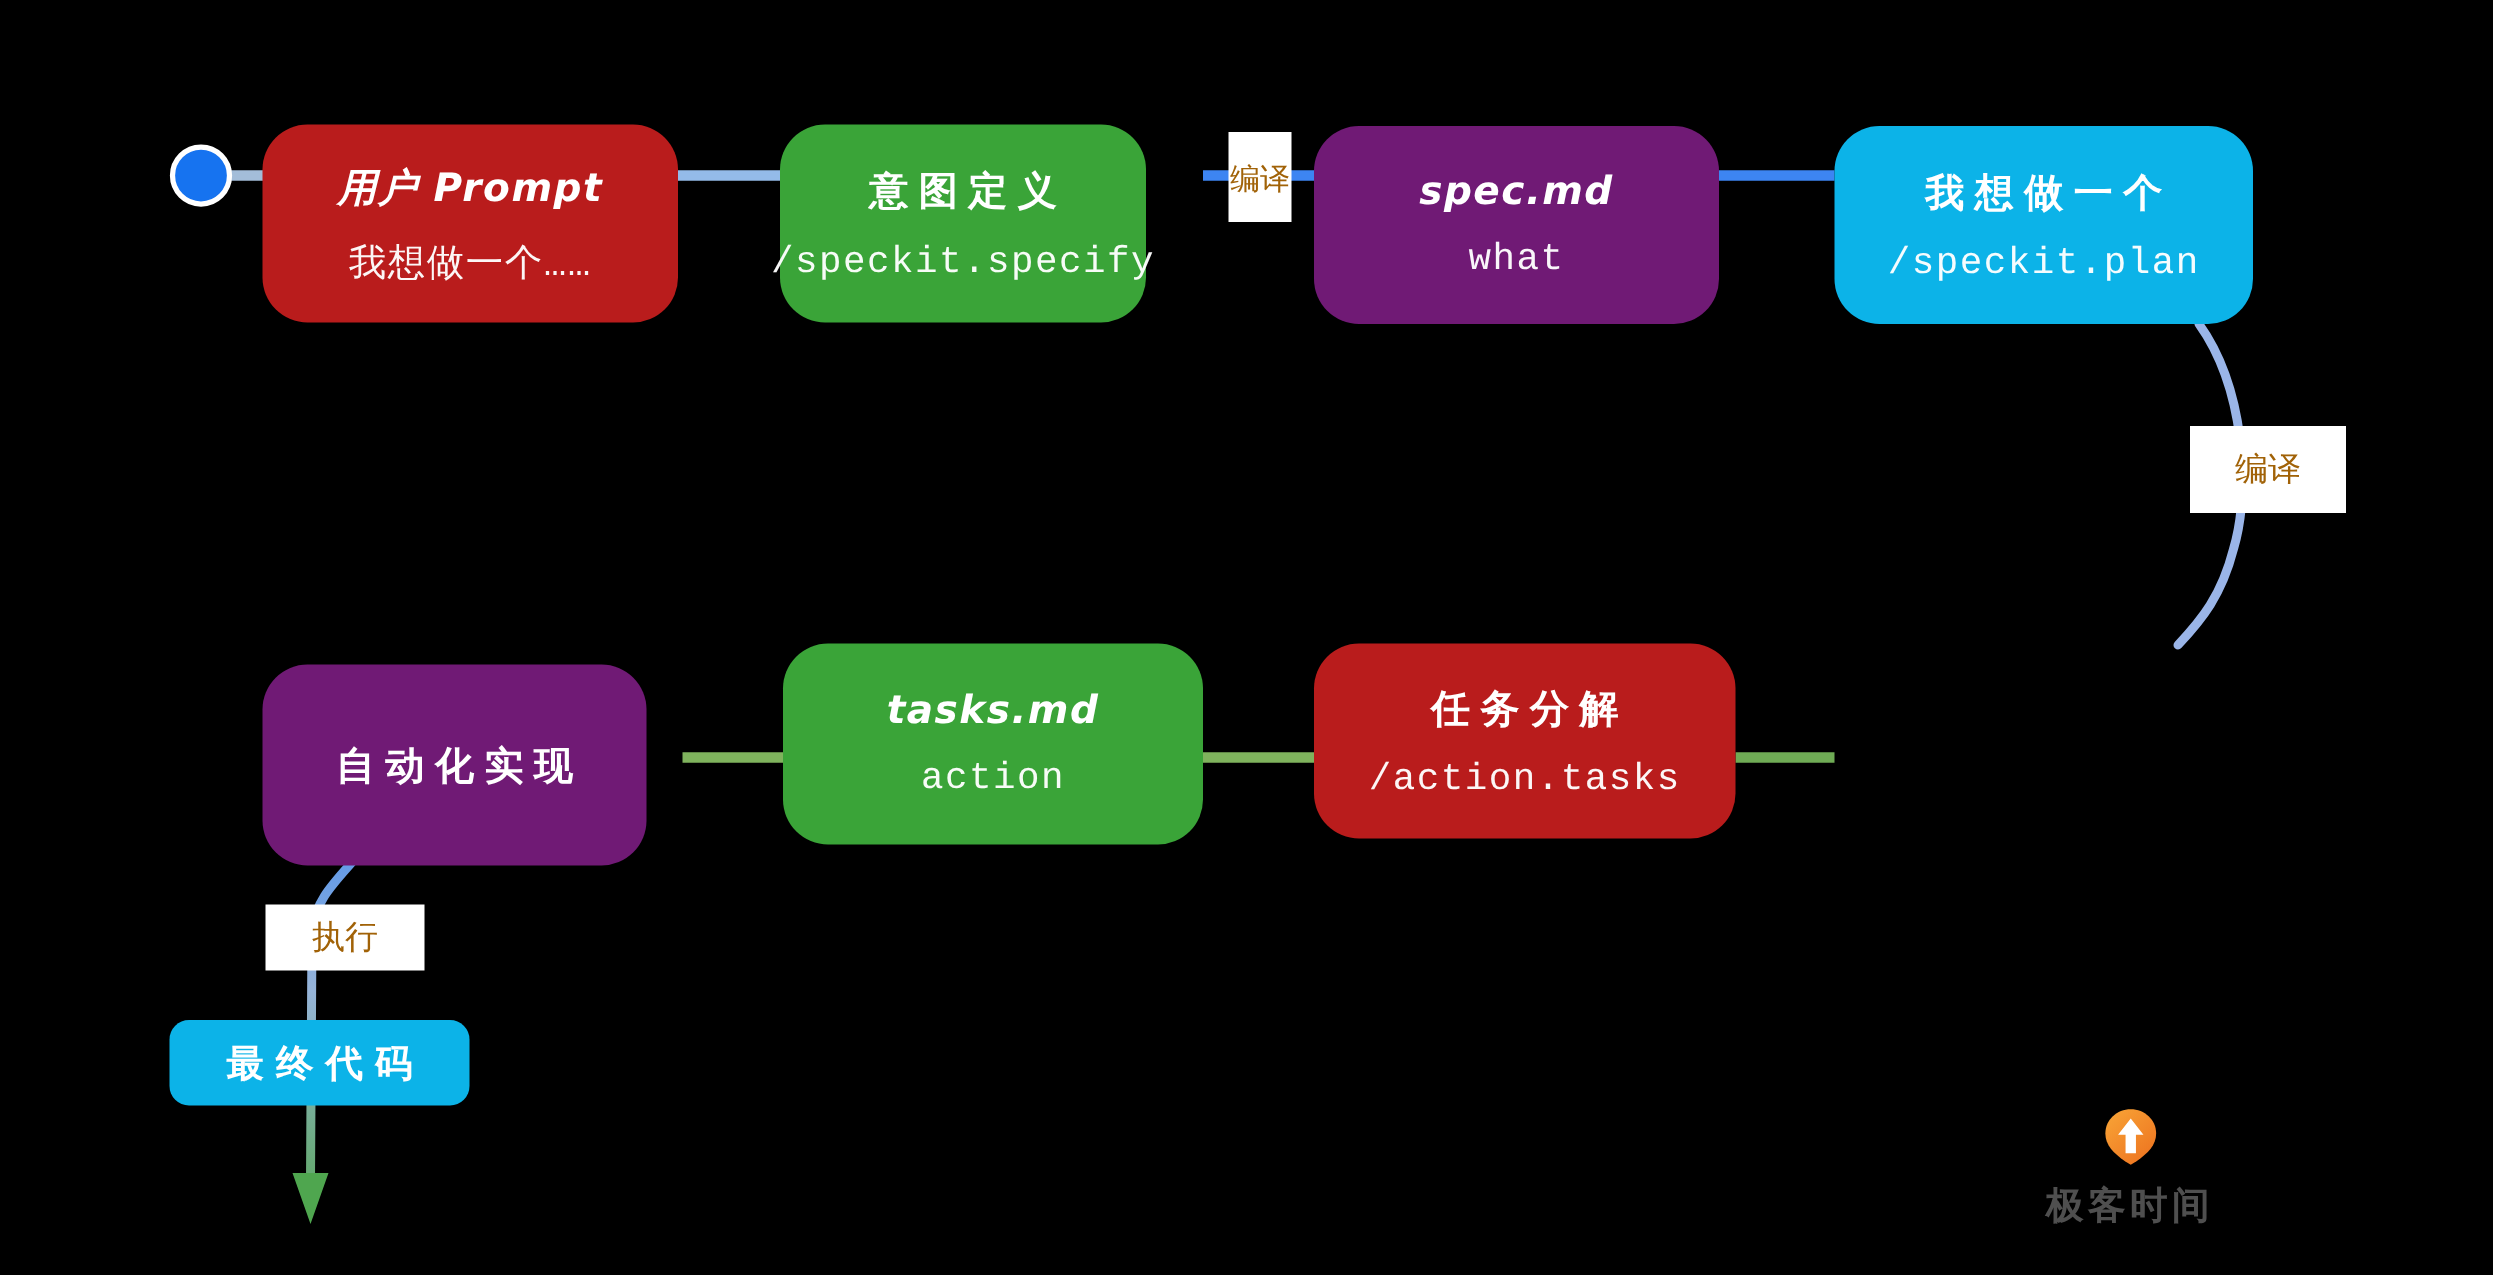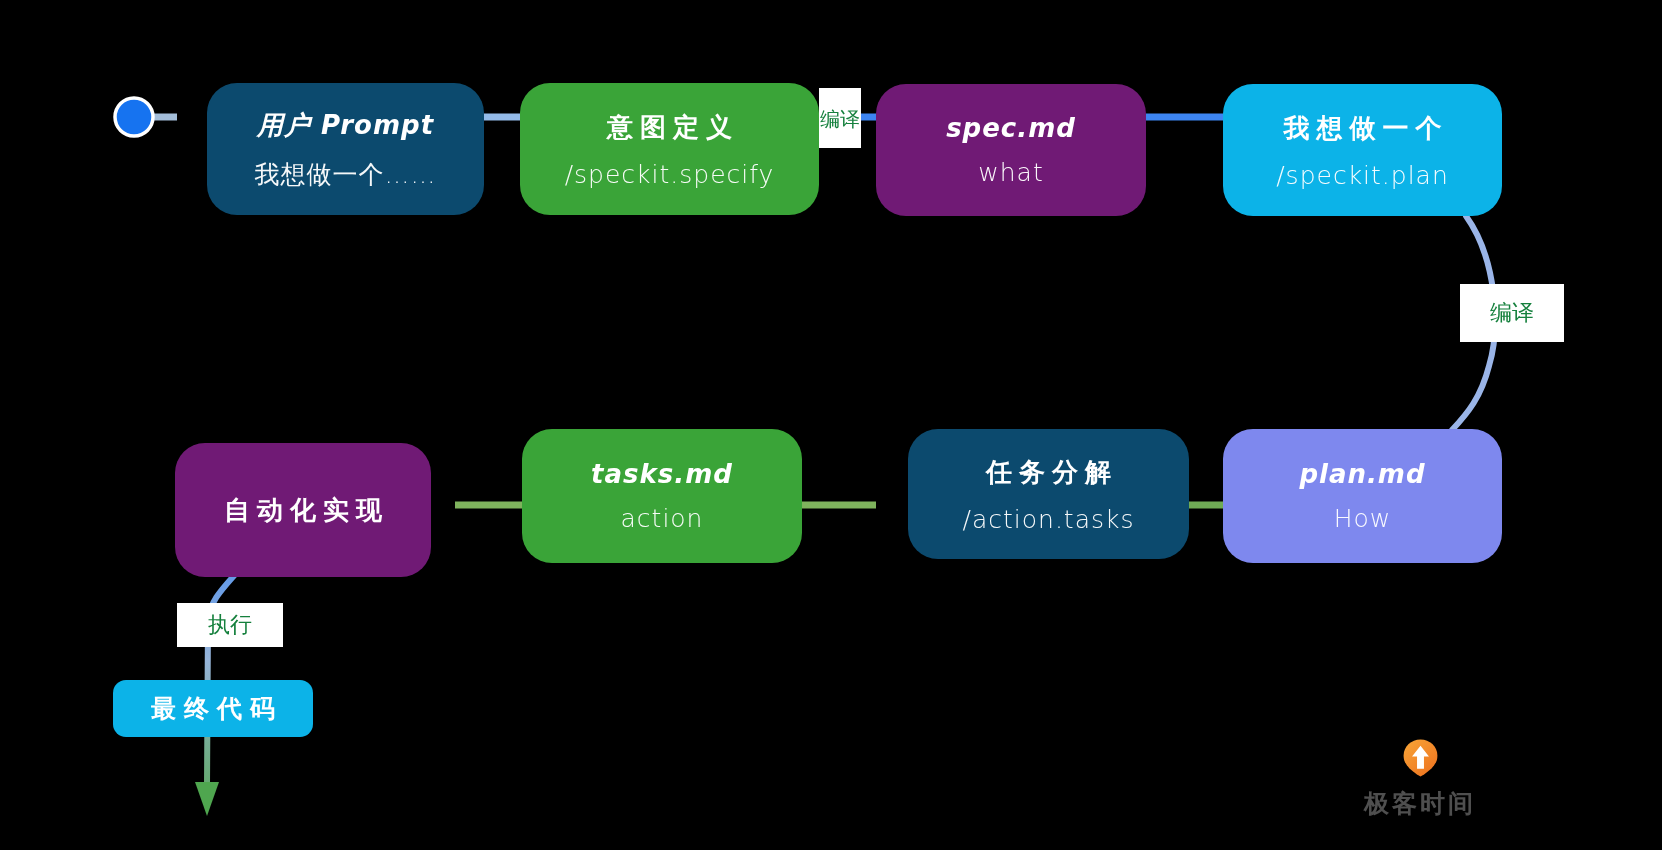--- a/index.html
+++ b/index.html
@@ -13,41 +13,42 @@
   .wires{position:absolute;left:0;top:0;z-index:1;}
   .node{
     position:absolute;z-index:2;
     border-radius:30px;
     color:#fff;
     display:flex;flex-direction:column;
     align-items:center;justify-content:center;
     gap:15px;
     text-align:center;
   }
-  .node.blue{background:#0c4a6e;margin-left:32px;}
+  .node.blue{background:#b91c1c;}
   .node.green{background:#3aa438;}
   .node.orange{background:#701a75;}
   .node.cyan{background:#0cb3e8;}
   .node.purple{background:#7e88ee;}
   .node .title{
     font-weight:bold;font-size:26px;color:#fff;
   }
   .title.cn{letter-spacing:7px;text-indent:7px;}
   .title.latin{font-style:italic;letter-spacing:1px;}
   .node .subtitle{
     font-weight:300;font-size:25px;letter-spacing:1px;
     color:rgba(255,255,255,0.96);
+    font-family:Liberation Mono, monospace;
   }
   .node.small{
     border-radius:13px;gap:0;justify-content:center;
   }
   .node.small .title{font-size:25px;letter-spacing:8px;text-indent:8px;}
   .edge-label{
     position:absolute;z-index:3;
-    background:#fff;color:#15803d;
+    background:#fff;color:#a16207;
     display:flex;align-items:center;justify-content:center;
     font-weight:500;
   }
   .edge-label.vertical{
     font-size:20px;line-height:27px;
     word-break:break-all;text-align:center;
     padding-top:2px;box-sizing:border-box;
   }
   .logo{
     position:absolute;z-index:2;
@@ -91,39 +92,35 @@
     <polygon points="195,782 219,782 207,816" fill="#4fa64f"></polygon>
 
     <circle cx="134" cy="117" r="19" fill="#1673f0" stroke="#ffffff" stroke-width="3.5"></circle>
   </svg>
 
   <div class="node blue" style="left:175px;top:83px;width:277px;height:132px">
     <div class="title latin">用户 Prompt</div>
     <div class="subtitle">我想做一个……</div>
   </div>
 
-  <div class="node green" style="left:520px;top:83px;width:299px;height:132px">
+  <div class="node green" style="left:520px;top:83px;width:244px;height:132px">
     <div class="title cn">意图定义</div>
     <div class="subtitle">/speckit.specify</div>
   </div>
 
   <div class="node orange" style="left:876px;top:84px;width:270px;height:132px">
     <div class="title latin">spec.md</div>
     <div class="subtitle">what</div>
   </div>
 
   <div class="node cyan" style="left:1223px;top:84px;width:279px;height:132px">
     <div class="title cn">我想做一个</div>
     <div class="subtitle">/speckit.plan</div>
   </div>
 
-  <div class="node purple" style="left:1223px;top:429px;width:279px;height:134px">
-    <div class="title latin">plan.md</div>
-    <div class="subtitle">How</div>
-  </div>
 
   <div class="node blue" style="left:876px;top:429px;width:281px;height:130px">
     <div class="title cn">任务分解</div>
     <div class="subtitle">/action.tasks</div>
   </div>
 
   <div class="node green" style="left:522px;top:429px;width:280px;height:134px">
     <div class="title latin">tasks.md</div>
     <div class="subtitle">action</div>
   </div>

